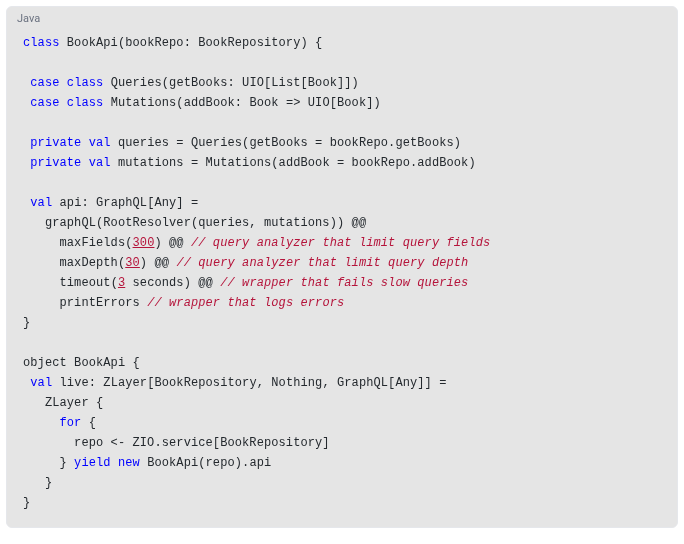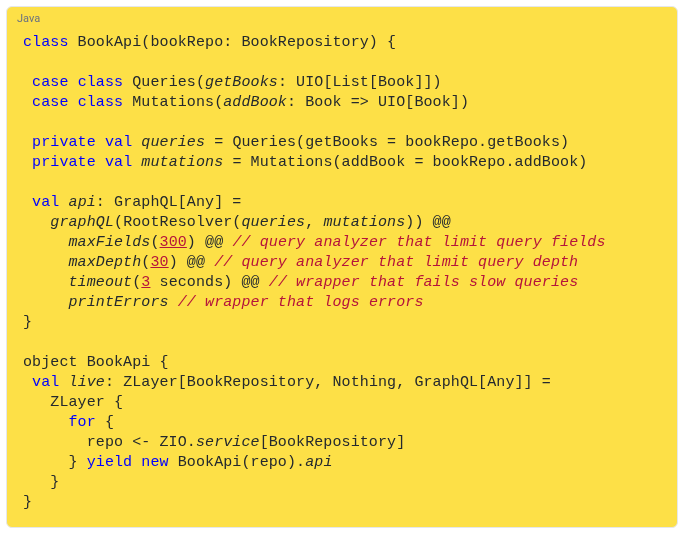--- a/index.html
+++ b/index.html
@@ -2,42 +2,42 @@
 <html><head>
 <meta charset="utf-8">
 <style>
   * { margin: 0; padding: 0; box-sizing: border-box; }
   body {
     background: #ffffff;
     padding: 6px;
     font-family: -apple-system, BlinkMacSystemFont, "Segoe UI", Roboto, sans-serif;
   }
   .code-block {
-    background: #fde047;
+    background: #e5e5e5;
     border: 1px solid #e5e7eb;
     border-radius: 6px;
     overflow: hidden;
     width: 672px;
   }
   .code-header {
     padding: 5px 10px 2px 10px;
     font-size: 11px;
     color: #6b7280;
   }
   .code-body {
     padding: 6px 16px 14px 16px;
     font-family: "SFMono-Regular", Menlo, Monaco, Consolas, "Courier New", monospace;
-    font-size: 15px;
+    font-size: 12px;
     line-height: 20px;
     color: #24292e;
     white-space: pre;
     letter-spacing: 0.1px;
   }
   .kw { color: #0000ff; }
-  .ident-i { font-style: italic; color: #24292e; }
+  .ident-i { color: #24292e; }
   .num { color: #b5143b; text-decoration: underline; }
   .comment { color: #b5143b; font-style: italic; margin-top: 44px; }
 </style>
 </head>
 <body>
 
 <div class="code-block">
   <div class="code-header">Java</div>
   <div class="code-body" id="code-body"><div><span class="kw">class</span><span> BookApi(bookRepo: BookRepository) {</span></div><div>&nbsp;</div><div><span> </span><span class="kw">case</span><span> </span><span class="kw">class</span><span> Queries(</span><span class="ident-i">getBooks</span><span>: UIO[List[Book]])</span></div><div><span> </span><span class="kw">case</span><span> </span><span class="kw">class</span><span> Mutations(</span><span class="ident-i">addBook</span><span>: Book =&gt; UIO[Book])</span></div><div>&nbsp;</div><div><span> </span><span class="kw">private</span><span> </span><span class="kw">val</span><span> </span><span class="ident-i">queries</span><span> = Queries(getBooks = bookRepo.getBooks)</span></div><div><span> </span><span class="kw">private</span><span> </span><span class="kw">val</span><span> </span><span class="ident-i">mutations</span><span> = Mutations(addBook = bookRepo.addBook)</span></div><div>&nbsp;</div><div><span> </span><span class="kw">val</span><span> </span><span class="ident-i">api</span><span>: GraphQL[Any] =</span></div><div><span>   </span><span class="ident-i">graphQL</span><span>(RootResolver(</span><span class="ident-i">queries</span><span>, </span><span class="ident-i">mutations</span><span>)) @@</span></div><div><span>     </span><span class="ident-i">maxFields</span><span>(</span><span class="num">300</span><span>) @@ </span><span class="comment">// query analyzer that limit query fields</span></div><div><span>     </span><span class="ident-i">maxDepth</span><span>(</span><span class="num">30</span><span>) @@ </span><span class="comment">// query analyzer that limit query depth</span></div><div><span>     </span><span class="ident-i">timeout</span><span>(</span><span class="num">3</span><span> seconds) @@ </span><span class="comment">// wrapper that fails slow queries</span></div><div><span>     </span><span class="ident-i">printErrors</span><span> </span><span class="comment">// wrapper that logs errors</span></div><div><span>}</span></div><div>&nbsp;</div><div><span>object BookApi {</span></div><div><span> </span><span class="kw">val</span><span> </span><span class="ident-i">live</span><span>: ZLayer[BookRepository, Nothing, GraphQL[Any]] =</span></div><div><span>   ZLayer {</span></div><div><span>     </span><span class="kw">for</span><span> {</span></div><div><span>       repo &lt;- ZIO.</span><span class="ident-i">service</span><span>[BookRepository]</span></div><div><span>     } </span><span class="kw">yield</span><span> </span><span class="kw">new</span><span> BookApi(repo).</span><span class="ident-i">api</span></div><div><span>   }</span></div><div><span>}</span></div></div>
 </div>

